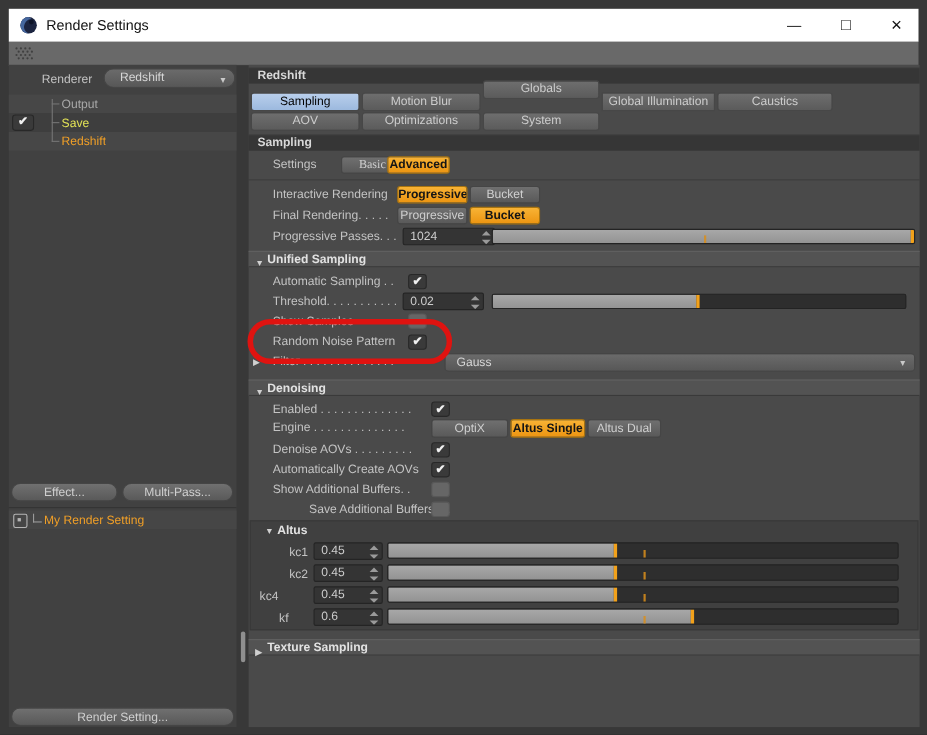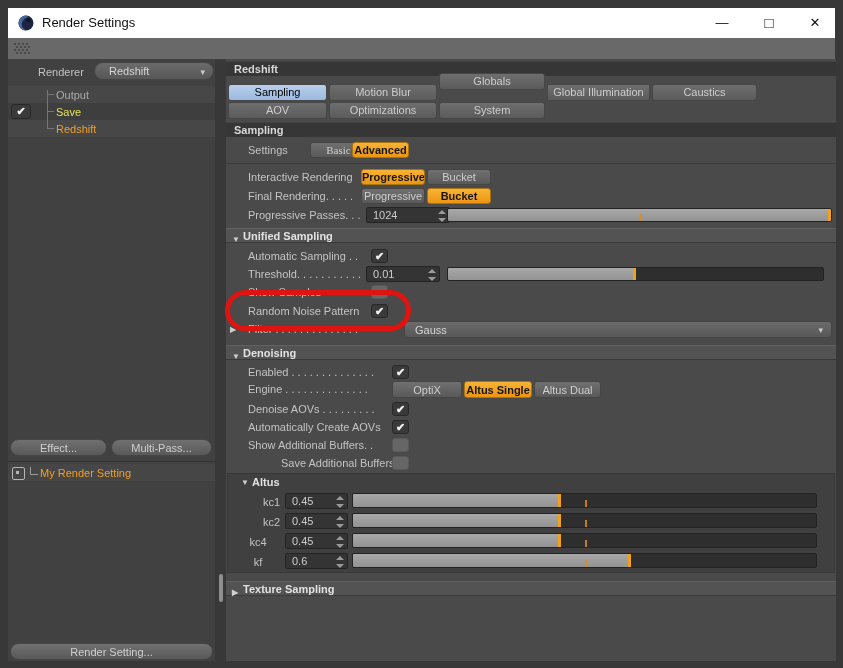--- a/index.html
+++ b/index.html
@@ -176,21 +176,21 @@
     <div class="abs ghdr" style="left:0;top:169px;width:610px;height:15px;">
       <span class="tri abs" style="left:6px;top:3px;">▼</span>
       <span class="abs" style="left:17px;top:0;line-height:15px;">Unified Sampling</span>
     </div>
 
     <span class="abs lbl" style="left:22px;top:189px;width:121px;">Automatic Sampling . .</span>
     <div class="abs cb on" style="left:145px;top:190px;"><span>✔</span></div>
 
     <span class="abs lbl" style="left:22px;top:207px;width:115px;">Threshold. . . . . . . . . . .</span>
     <div class="abs spin" style="left:140px;top:207px;width:74px;">
-      <span>0.01</span>
+      <span>0.02</span>
       <span class="arr"></span>
     </div>
     <div class="abs slider" style="left:221px;top:208px;width:377px;height:14px;">
       <div class="fill" style="width: 50%;"></div>
 
     </div>
 
     <span class="abs lbl" style="left:22px;top:225px;width:121px;">Show Samples</span>
     <div class="abs cb off" style="left:145px;top:226px;"><span></span></div>
 
@@ -241,21 +241,21 @@
         <div class="tick" style="left: 50%; display: block;"></div>
       </div>
 
     <span class="abs lbl" style="left:10px;top:455px;width:44px;text-align:right;">kc2</span>
     <div class="abs spin" style="left:59px;top:454px;width:63px;"><span>0.45</span><span class="arr"></span></div>
     <div class="abs slider" style="left:126px;top:454px;width:465px;height:15px;">
         <div class="fill" style="width: 45%;"></div>
         <div class="tick" style="left: 50%; display: block;"></div>
       </div>
 
-    <span class="abs lbl" style="left:10px;top:475px;width:44px;text-align:center;">kc4</span>
+    <span class="abs lbl" style="left:10px;top:475px;width:44px;text-align:left;">kc4</span>
     <div class="abs spin" style="left:59px;top:474px;width:63px;"><span>0.45</span><span class="arr"></span></div>
     <div class="abs slider" style="left:126px;top:474px;width:465px;height:15px;">
         <div class="fill" style="width: 45%;"></div>
         <div class="tick" style="left: 50%; display: block;"></div>
       </div>
 
     <span class="abs lbl" style="left:10px;top:495px;width:44px;text-align:center;">kf</span>
     <div class="abs spin" style="left:59px;top:494px;width:63px;"><span>0.6</span><span class="arr"></span></div>
     <div class="abs slider" style="left:126px;top:494px;width:465px;height:15px;">
         <div class="fill" style="width: 60%;"></div>

